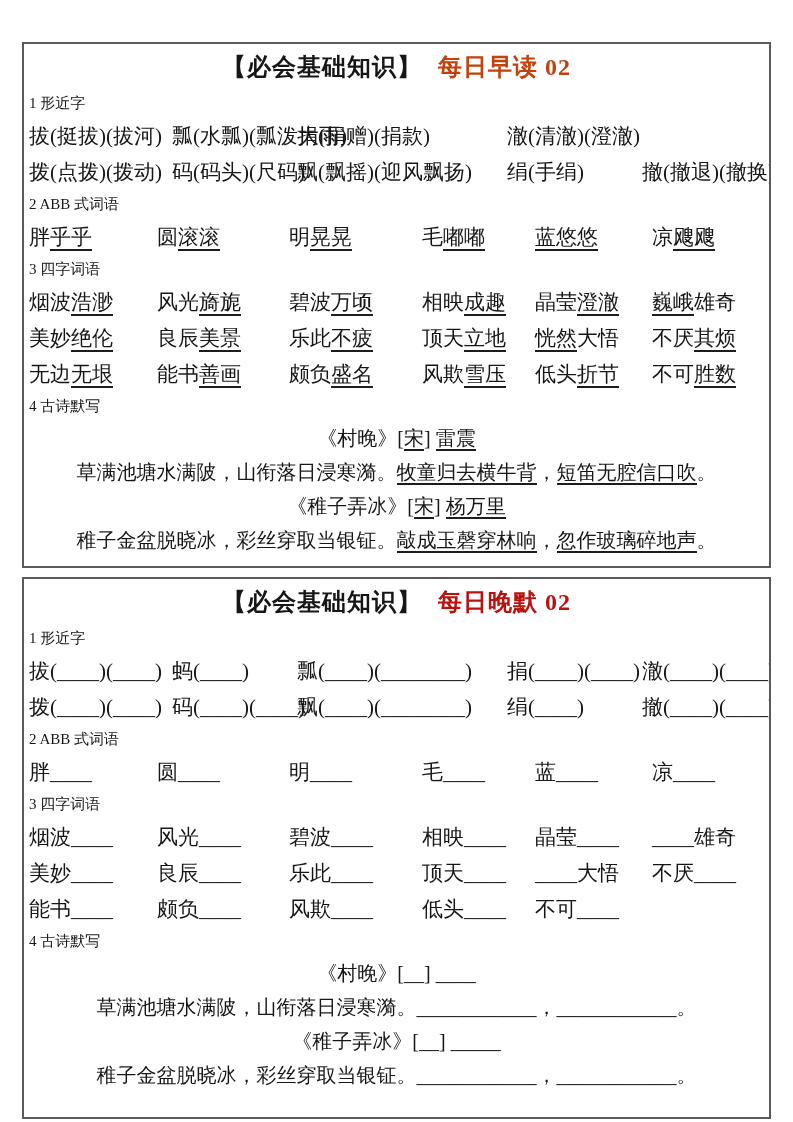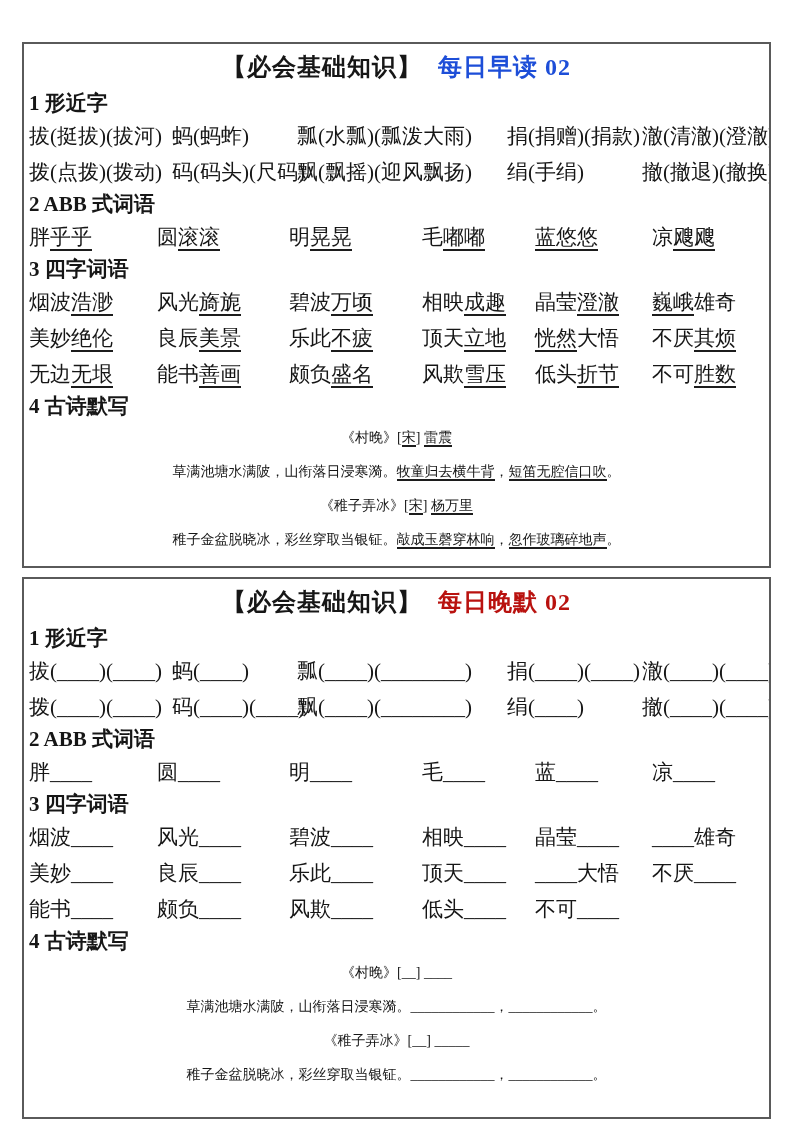--- a/index.html
+++ b/index.html
@@ -18,50 +18,49 @@
   }
   .sheet.morning{height:526px;}
   .sheet.evening{height:542px;}
   .title{
     margin:2px 0 5px 0;
     text-align:center;
     font-size:24px;line-height:33px;
     font-weight:bold;letter-spacing:1px;
   }
   .t-sub{margin-left:16px;}
-  .blue{color:#1d4ed8;}
+  .blue{color:#c2410c;}
   .red{color:#b9120f;}
-  .sec{font-size:21px;line-height:29px;font-weight:bold;}
+  .sec{font-size:15px;line-height:29px;font-weight:normal;}
   .row{
     display:grid;
     font-size:21px;line-height:36px;
     white-space:nowrap;
   }
   .g5{grid-template-columns:143px 125px 210px 135px 1fr;}
   .g6{grid-template-columns:128px 132px 133px 113px 117px 1fr;}
   .cell{display:block;}
   .ul{border-bottom:2px solid #1c1c1c;}
   .poem-title,.poem-line{
     text-align:center;
-    font-size:14px;line-height:34px;
+    font-size:20px;line-height:34px;
     white-space:nowrap;
   }
 </style>
 </head>
 <body>
 
 <div class="page">
 
   <section class="sheet morning">
     <h1 class="title"><span>【必会基础知识】</span><span class="t-sub blue">每日早读 02</span></h1>
 
     <div class="sec">1 形近字</div>
     <div class="row g5">
         <span class="cell"><span>拔(挺拔)(拔河)</span></span>
-        <span class="cell"><span>蚂(蚂蚱)</span></span>
         <span class="cell"><span>瓢(水瓢)(瓢泼大雨)</span></span>
         <span class="cell"><span>捐(捐赠)(捐款)</span></span>
         <span class="cell"><span>澈(清澈)(澄澈)</span></span>
       </div>
     <div class="row g5">
         <span class="cell"><span>拨(点拨)(拨动)</span></span>
         <span class="cell"><span>码(码头)(尺码)</span></span>
         <span class="cell"><span>飘(飘摇)(迎风飘扬)</span></span>
         <span class="cell"><span>绢(手绢)</span></span>
         <span class="cell"><span>撤(撤退)(撤换)</span></span>

